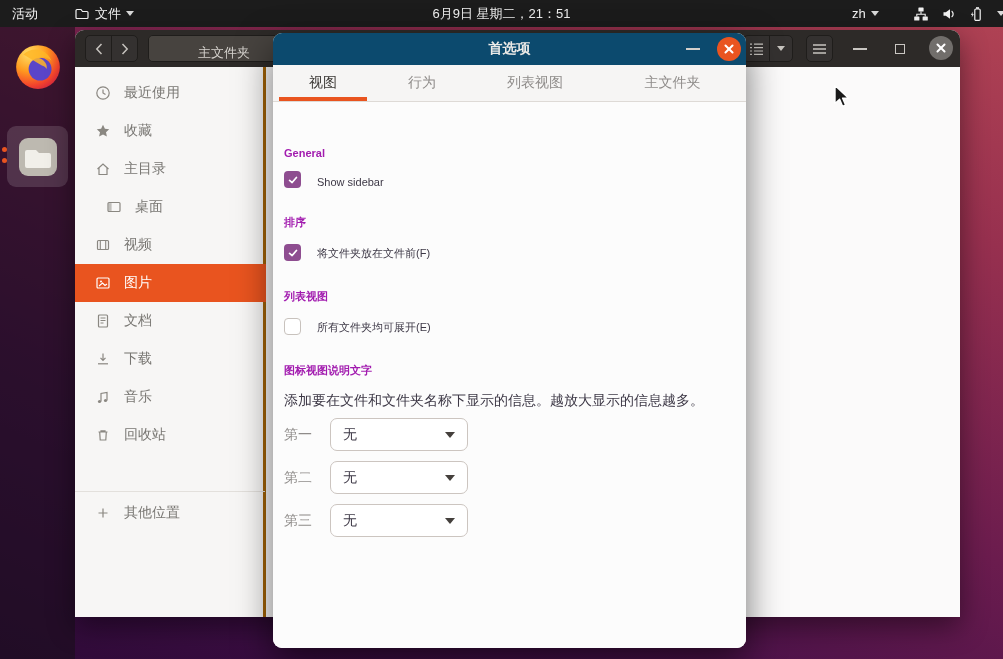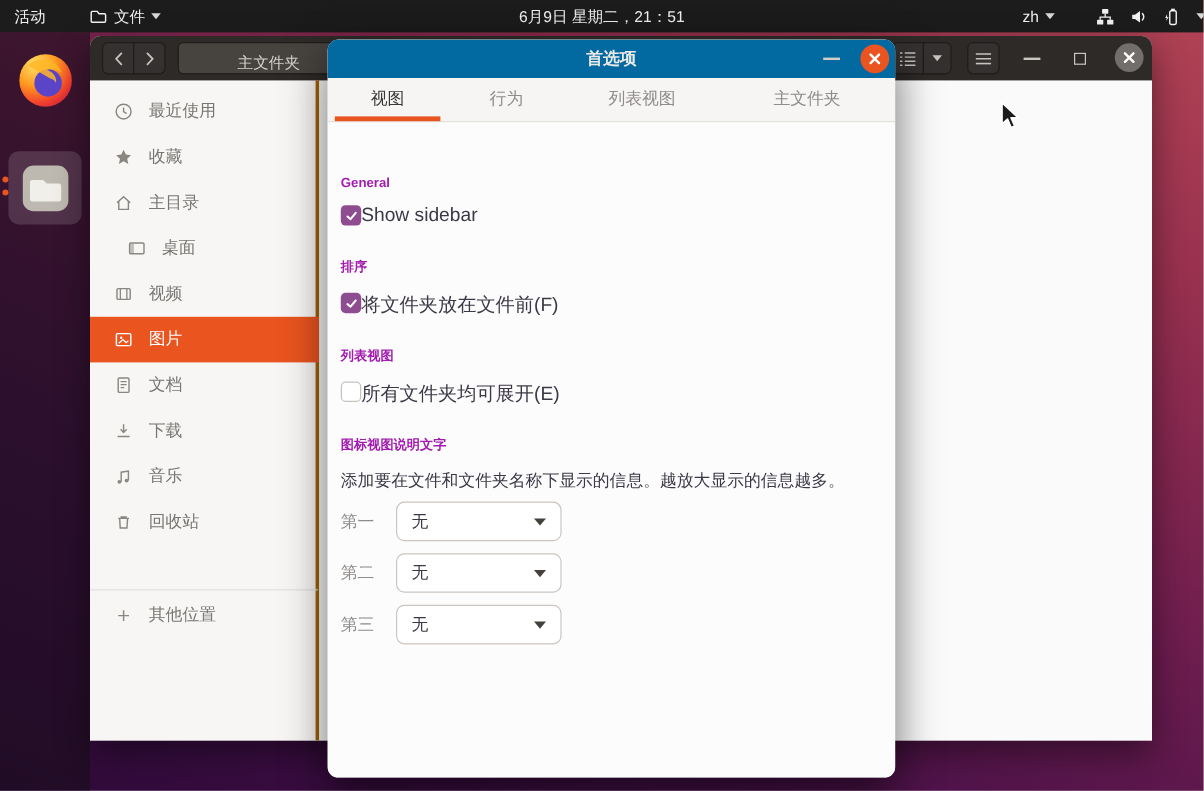--- a/index.html
+++ b/index.html
@@ -43,36 +43,36 @@
   .srow .slabel{color:#787672;}
   .srow.selected{background:#e9541f;color:#fff;}
   .srow.selected .slabel{color:#fff;}
   .sep{position:absolute;left:0;width:190px;height:1px;background:#e3e0dc;}
   .sicon{width:16px;height:16px;flex:0 0 16px;}
   .sicon svg{display:block;}
 
   
   .dialog{left:273px;top:33px;width:473px;height:615px;border-radius:9px;overflow:hidden;
     box-shadow:0 14px 36px rgba(0,0,0,0.55);background:#fcfcfc;}
-  .dtitlebar{position:absolute;left:0;top:0;width:473px;height:32px;background:#0369a1;border-bottom:2px solid #be185d;}
+  .dtitlebar{position:absolute;left:0;top:0;width:473px;height:32px;background:#0c4a6e;border-bottom:2px solid #be185d;}
   .dtitle{position:absolute;left:0;top:0;width:473px;height:32px;display:flex;align-items:center;justify-content:center;
     color:#eceae7;font-size:14px;font-weight:bold;}
   .dclose{position:absolute;left:444px;top:4px;width:24px;height:24px;border-radius:50%;background:#e95420;display:flex;align-items:center;justify-content:center;}
   .dmin{position:absolute;left:413px;top:15px;width:14px;height:2px;background:#d2cfcb;}
   .tabbar{position:absolute;left:0;top:32px;width:473px;height:37px;background:#f6f5f4;border-bottom:1px solid #dedad6;box-sizing:border-box;display:flex;}
   .tab{position:relative;height:36px;display:flex;align-items:center;justify-content:center;font-size:14px;color:#8f8c8a;}
   .tab:nth-child(1){width:100px;}
   .tab:nth-child(2){width:98px;}
   .tab:nth-child(3){width:128px;}
   .tab:nth-child(4){width:147px;}
   .tab.active{color:#3a3734;}
   .tab.active:after{content:"";position:absolute;left:6px;right:6px;bottom:0;height:4px;background:#e9541f;}
   .dcontent{position:absolute;left:0;top:69px;width:473px;height:546px;background:#fcfcfc;}
   .sect-title{position:absolute;left:11px;font-size:11px;font-weight:bold;color:#a21caf;}
-  .cbrow{position:absolute;left:11px;display:flex;align-items:flex-start;gap:0;font-size:16px;color:#3d3846;}
+  .cbrow{position:absolute;left:11px;display:flex;align-items:flex-end;gap:16px;font-size:11px;color:#3d3846;}
   .cbox{width:17px;height:17px;border-radius:4px;box-sizing:border-box;display:flex;align-items:center;justify-content:center;}
   .cbox.checked{background:#8e4d90;}
   .cbox.unchecked{background:#fff;border:1px solid #c8c2bd;}
   .desc{position:absolute;left:11px;font-size:14px;color:#3d3846;}
   .ddrow{position:absolute;left:11px;display:flex;align-items:center;gap:12px;}
   .ddlabel{width:34px;font-size:14px;color:#8f8c8a;}
   .dropdown{width:138px;height:33px;background:#fff;border:1px solid #ccc5c0;border-radius:7px;box-sizing:border-box;
     display:flex;align-items:center;padding:0 12px;font-size:14px;color:#3d3846;}
   .dropdown .ddval{flex:1;}
   .dd-caret{width:0;height:0;border-left:5px solid transparent;border-right:5px solid transparent;border-top:6px solid #44403c;}

